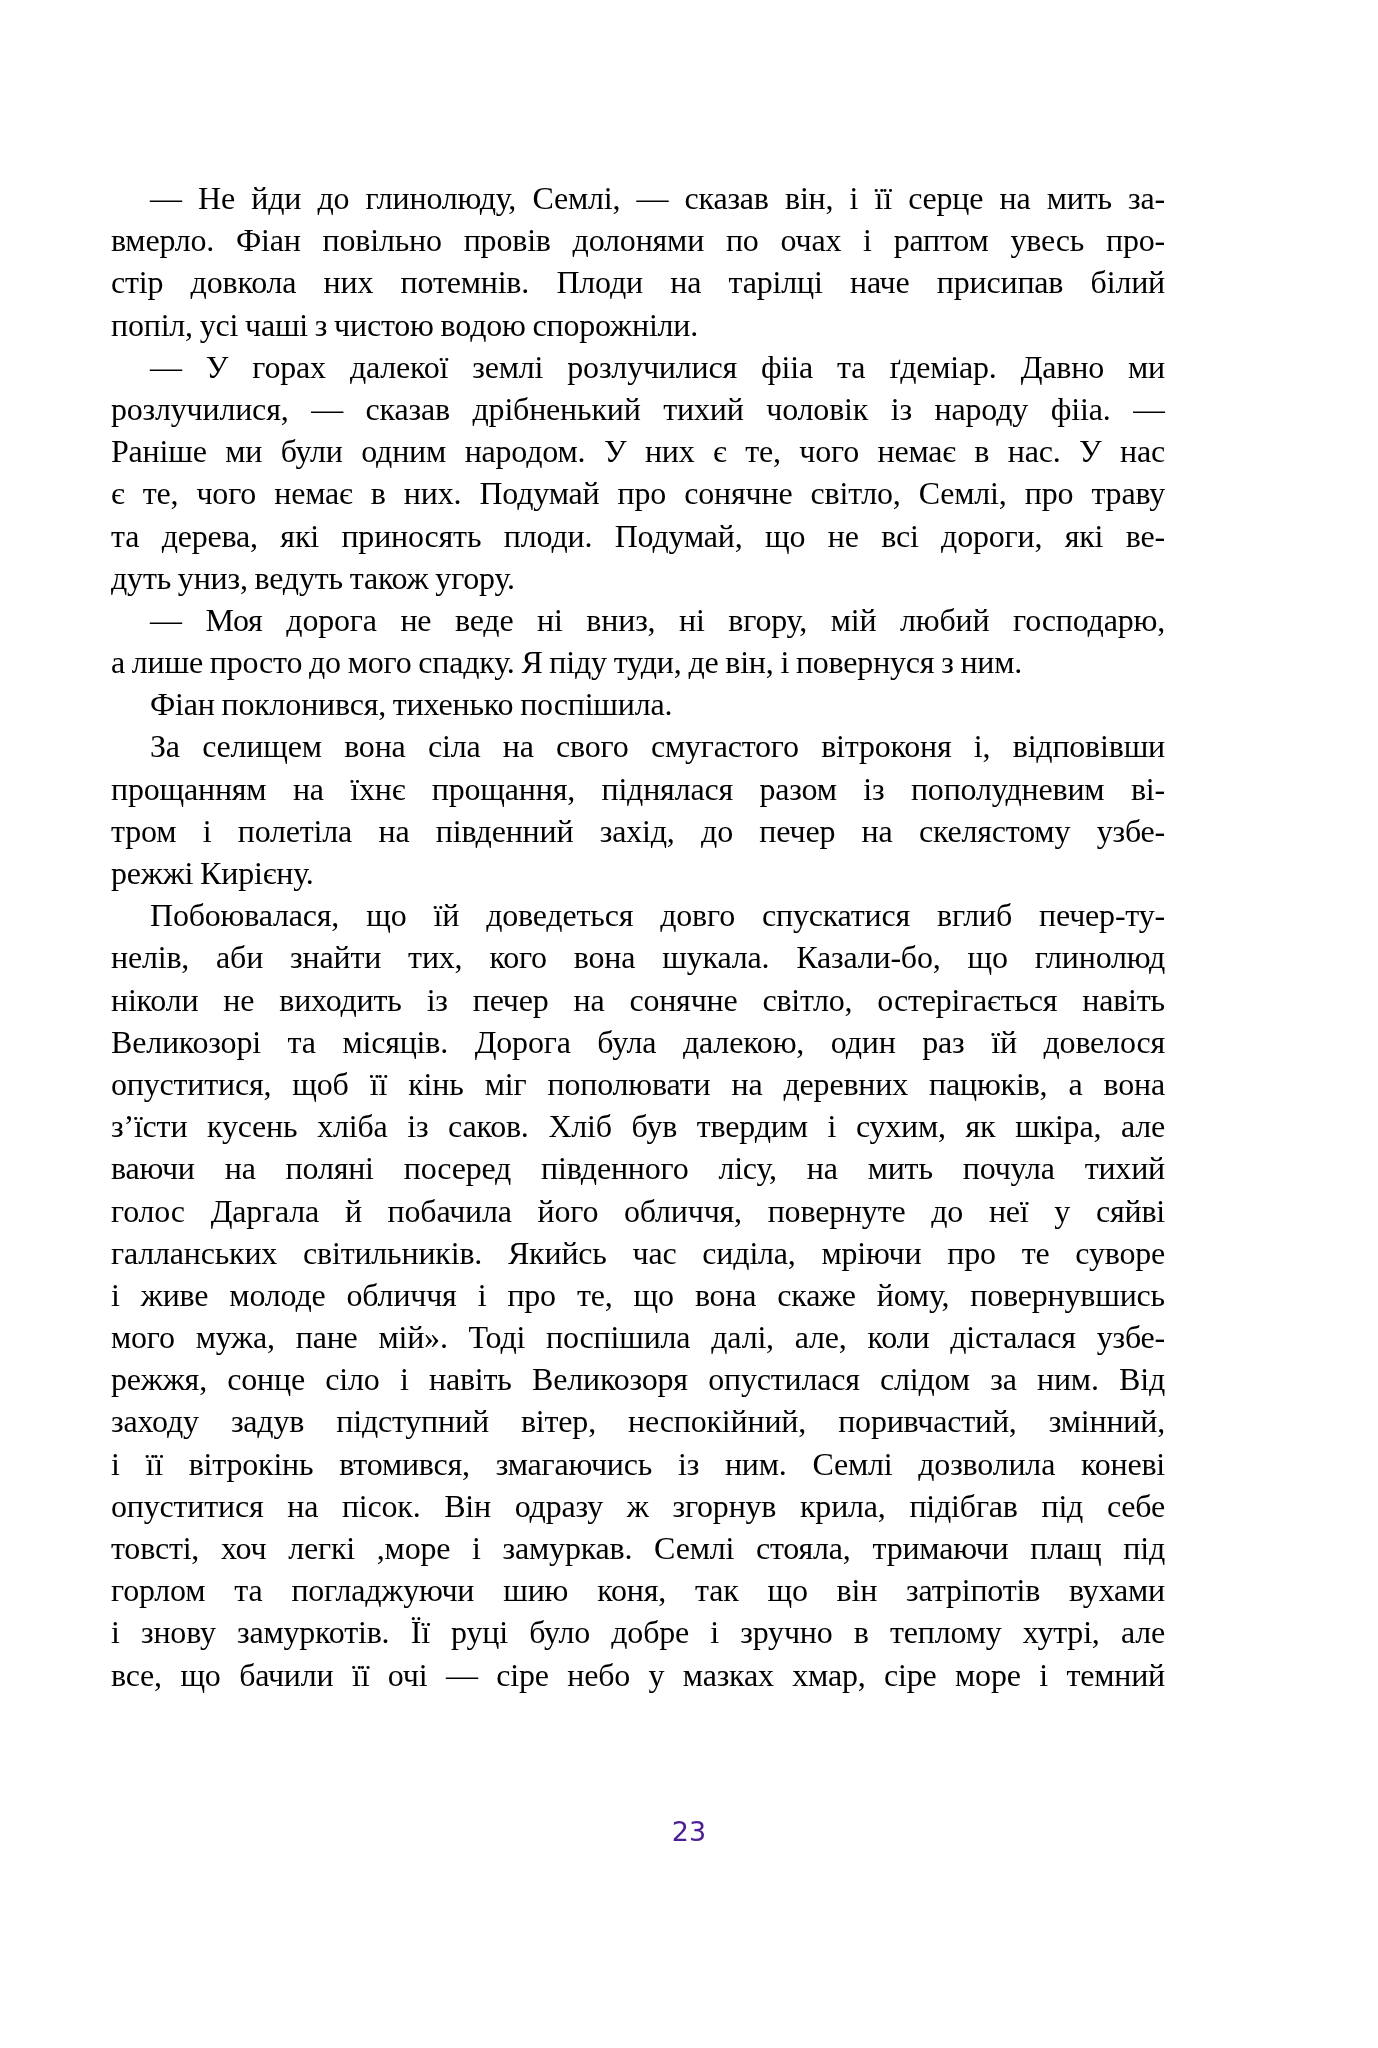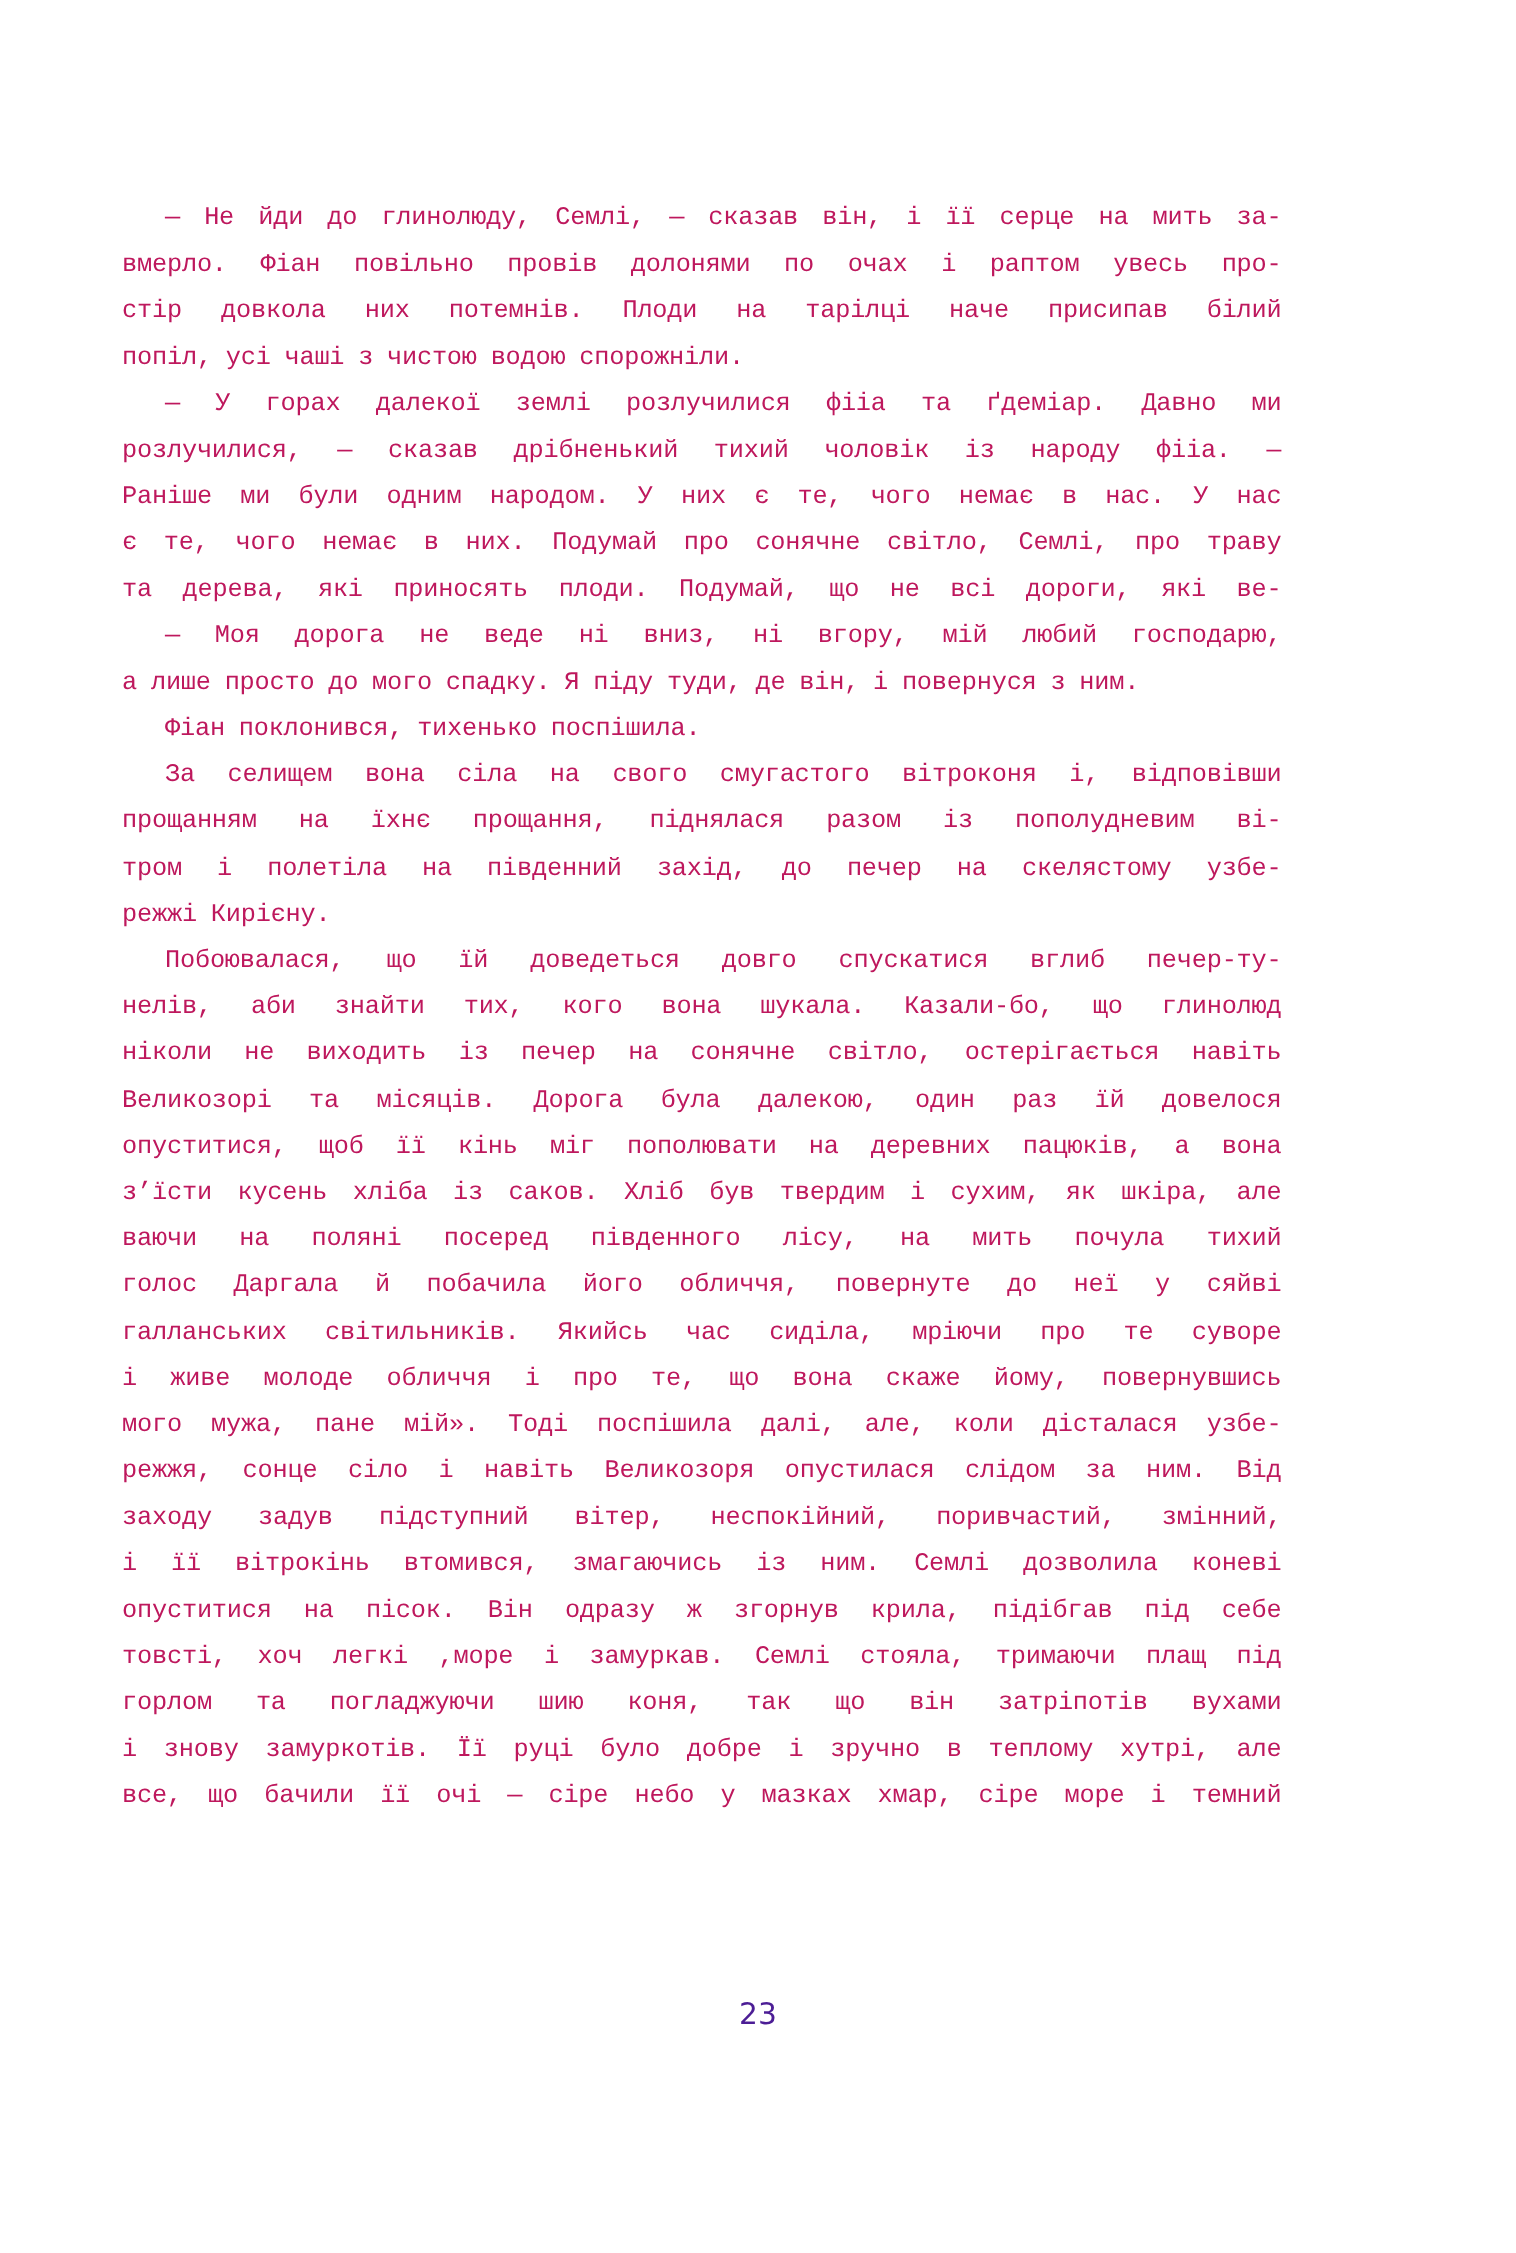--- a/index.html
+++ b/index.html
@@ -19,24 +19,24 @@
       top: 0;
       width: 1378px;
       height: 2048px;
       background: #ffffff;
     }
     .text-block {
       position: absolute;
       left: 111px;
       top: 177px;
       width: 1054px;
-      font-family: Liberation Mono, monospace;
-      font-size: 23px;
+      font-family: Liberation Serif, serif;
+      font-size: 32px;
       line-height: 42.2px;
-      color: #be185d;
+      color: #000000;
       letter-spacing: -0.2px;
       word-spacing: -1px;
     }
     .line {
       display: block;
       white-space: nowrap;
       height: 42.2px;
       text-align: justify;
       text-align-last: justify;
       white-space: normal;
@@ -72,20 +72,21 @@
         <span class="line">вмерло. Фіан повільно провів долонями по очах і раптом увесь про-</span>
         <span class="line">стір довкола них потемнів. Плоди на тарілці наче присипав білий</span>
         <span class="line last">попіл, усі чаші з чистою водою спорожніли.</span>
       </div>
       <div>
         <span class="line indent">— У горах далекої землі розлучилися фііа та ґдеміар. Давно ми</span>
         <span class="line">розлучилися, — сказав дрібненький тихий чоловік із народу фііа. —</span>
         <span class="line">Раніше ми були одним народом. У них є те, чого немає в нас. У нас</span>
         <span class="line">є те, чого немає в них. Подумай про сонячне світло, Семлі, про траву</span>
         <span class="line">та дерева, які приносять плоди. Подумай, що не всі дороги, які ве-</span>
+        <span class="line last">дуть униз, ведуть також угору.</span>
       </div>
       <div>
         <span class="line indent">— Моя дорога не веде ні вниз, ні вгору, мій любий господарю,</span>
         <span class="line last">а лише просто до мого спадку. Я піду туди, де він, і повернуся з ним.</span>
       </div>
       <div>
         <span class="line indent last">Фіан поклонився, тихенько поспішила.</span>
       </div>
       <div>
         <span class="line indent">За селищем вона сіла на свого смугастого вітроконя і, відповівши</span>

